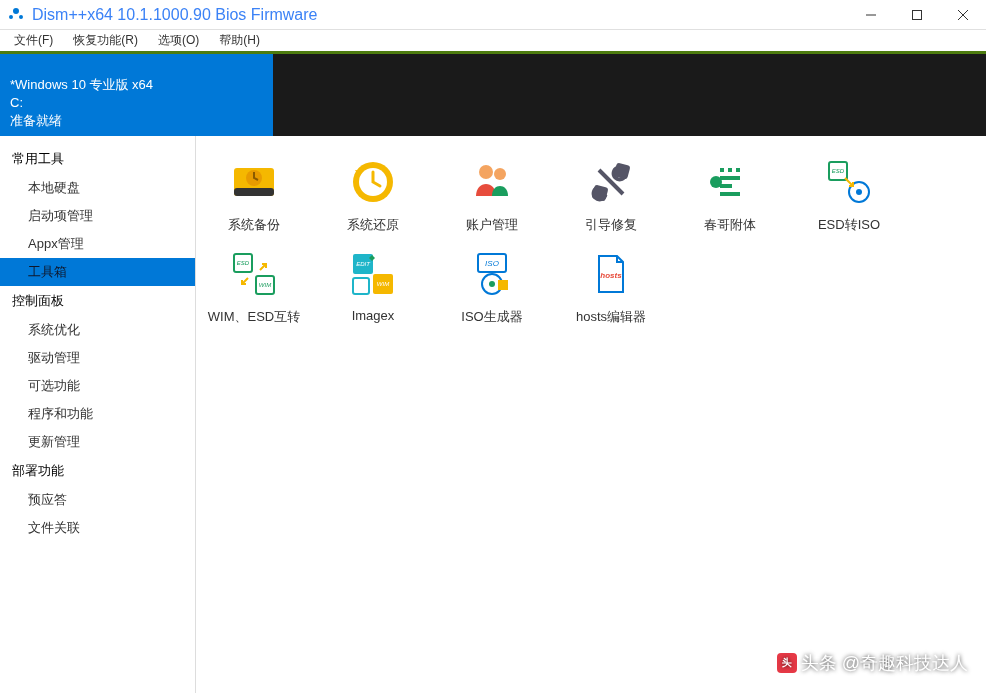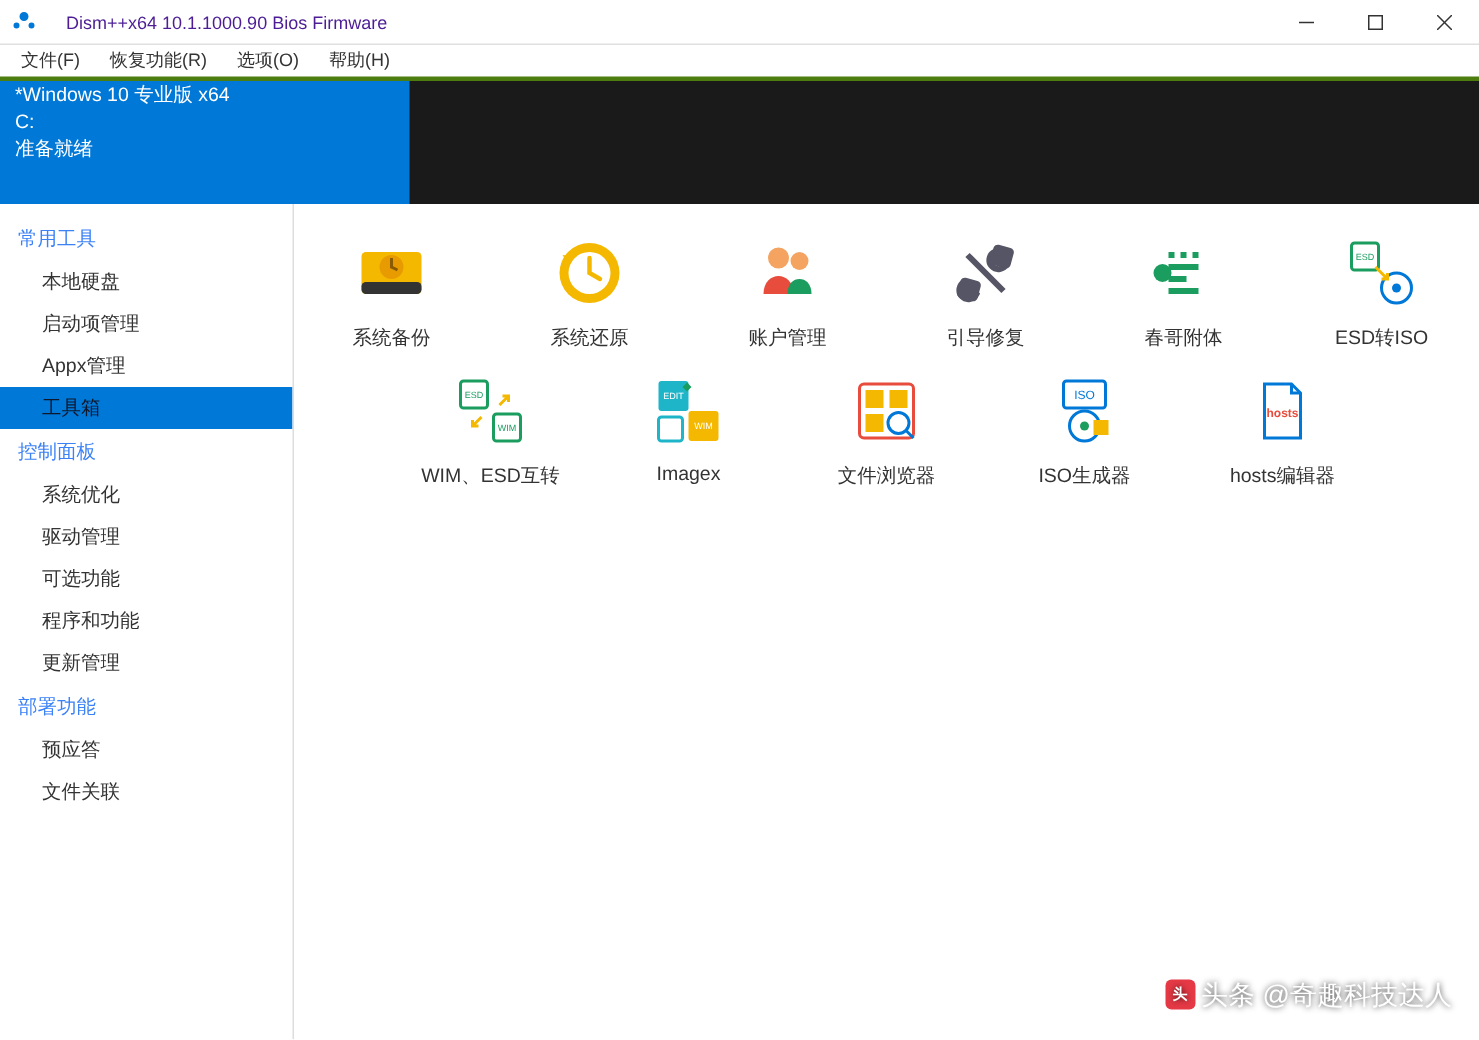--- a/index.html
+++ b/index.html
@@ -1,35 +1,35 @@
 <!DOCTYPE html>
 <html><head>
   <meta charset="utf-8">
   <style>
     * { margin: 0; padding: 0; box-sizing: border-box; font-family: "Microsoft YaHei", "Segoe UI", sans-serif; }
     body { width: 986px; height: 693px; background: #fff; overflow: hidden; position: relative; }
     .titlebar { height: 30px; background: #fff; display: flex; align-items: center; border-bottom: 1px solid #e0e0e0; }
     .titlebar-icon { width: 20px; height: 20px; margin-left: 6px; display: flex; align-items: center; justify-content: center; color: #0078d7; }
-    .titlebar-text { font-size: 12px; margin-left: 18px; color: #4c1d95; flex: 1; }
+    .titlebar-text { font-size: 16px; margin-left: 6px; color: #3b82f6; flex: 1; }
     .titlebar-controls { display: flex; }
     .titlebar-btn { width: 46px; height: 30px; display: flex; align-items: center; justify-content: center; font-size: 11px; cursor: pointer; }
     .menubar { height: 24px; background: #fff; display: flex; align-items: center; padding-left: 4px; border-bottom: 3px solid #4d7c0f; }
     .menubar-item { padding: 2px 10px; font-size: 12px; color: #333; cursor: pointer; }
     .infobar { height: 82px; background: #0078d7; display: flex; }
-    .infobar-left { width: 273px; padding: 0 10px; color: #fff; font-size: 13px; line-height: 18px; }
+    .infobar-left { width: 273px; padding: 22px 10px; color: #fff; font-size: 13px; line-height: 18px; }
     .infobar-right { flex: 1; background: #1a1a1a; }
     .main-content { display: flex; height: calc(100% - 136px); }
     .sidebar { width: 196px; border-right: 1px solid #ddd; padding-top: 8px; overflow-y: auto; }
-    .sidebar-group { font-size: 13px; color: #3b82f6; padding: 6px 12px; }
+    .sidebar-group { font-size: 13px; color: #000000; padding: 6px 12px; }
     .sidebar-item { font-size: 13px; color: #333; padding: 5px 12px 5px 28px; cursor: pointer; }
     .sidebar-item.active { background: #0078d7; color: #0f172a; }
     .content-area { flex: 1; padding: 18px 12px; overflow-y: auto; }
-    .tool-grid { display: flex; flex-wrap: wrap; gap: 8px 40px; justify-content: center; }
+    .tool-grid { display: flex; flex-wrap: wrap; gap: 8px 27px; }
     .tool-item { width: 92px; display: flex; flex-direction: column; align-items: center; cursor: pointer; padding: 4px; }
-    .tool-icon { width: 48px; height: 48px; display: flex; align-items: center; justify-content: center; margin-bottom: 10px; }
+    .tool-icon { width: 48px; height: 48px; display: flex; align-items: center; justify-content: center; margin-bottom: 10px; font-style: italic; }
     .tool-label { font-size: 13px; color: #333; text-align: center; white-space: nowrap; }
     .watermark { position: absolute; bottom: 18px; right: 18px; color: #fff; font-size: 18px; font-weight: 500; text-shadow: 0 0 4px rgba(0,0,0,0.8); display: flex; align-items: center; gap: 4px; }
     .watermark-icon { width: 20px; height: 20px; background: #e63946; border-radius: 4px; display: flex; align-items: center; justify-content: center; color: #fff; font-size: 10px; font-weight: bold; }
   </style>
 </head>
 <body>
 
 <div class="titlebar">
   <span class="titlebar-icon">
     <svg width="16" height="16" viewBox="0 0 16 16">
@@ -184,33 +184,20 @@
               <text x="14" y="16" font-size="6" fill="#fff" text-anchor="middle">EDIT</text>
               <path d="M20 8l3-3 3 3-3 3z" fill="#1a9d5e"></path>
               <rect x="24" y="24" width="20" height="20" rx="2" fill="#f5b800"></rect>
               <text x="34" y="36" font-size="6" fill="#fff" text-anchor="middle">WIM</text>
               <rect x="4" y="28" width="16" height="16" rx="2" fill="none" stroke="#1fb5c9" stroke-width="2"></rect>
             </svg>
         </div>
         <div class="tool-label">Imagex</div>
       </div>
 
-      <div class="tool-item">
-        <div class="tool-icon">
-          <svg width="48" height="48" viewBox="0 0 48 48">
-              <rect x="6" y="6" width="36" height="36" rx="3" fill="none" stroke="#e74c3c" stroke-width="2"></rect>
-              <rect x="10" y="10" width="12" height="12" fill="#f5b800"></rect>
-              <rect x="26" y="10" width="12" height="12" fill="#f5b800"></rect>
-              <rect x="10" y="26" width="12" height="12" fill="#f5b800"></rect>
-              <circle cx="32" cy="32" r="7" fill="none" stroke="#0078d7" stroke-width="2"></circle>
-              <line x1="37" y1="37" x2="42" y2="42" stroke="#0078d7" stroke-width="2"></line>
-            </svg>
-        </div>
-        <div class="tool-label">文件浏览器</div>
-      </div>
 
       <div class="tool-item">
         <div class="tool-icon">
           <svg width="48" height="48" viewBox="0 0 48 48">
               <rect x="10" y="4" width="28" height="18" rx="2" fill="none" stroke="#0078d7" stroke-width="2"></rect>
               <text x="24" y="16" font-size="8" fill="#0078d7" text-anchor="middle">ISO</text>
               <circle cx="24" cy="34" r="10" fill="none" stroke="#0078d7" stroke-width="2"></circle>
               <circle cx="24" cy="34" r="3" fill="#1a9d5e"></circle>
               <rect x="30" y="30" width="10" height="10" fill="#f5b800"></rect>
             </svg>

